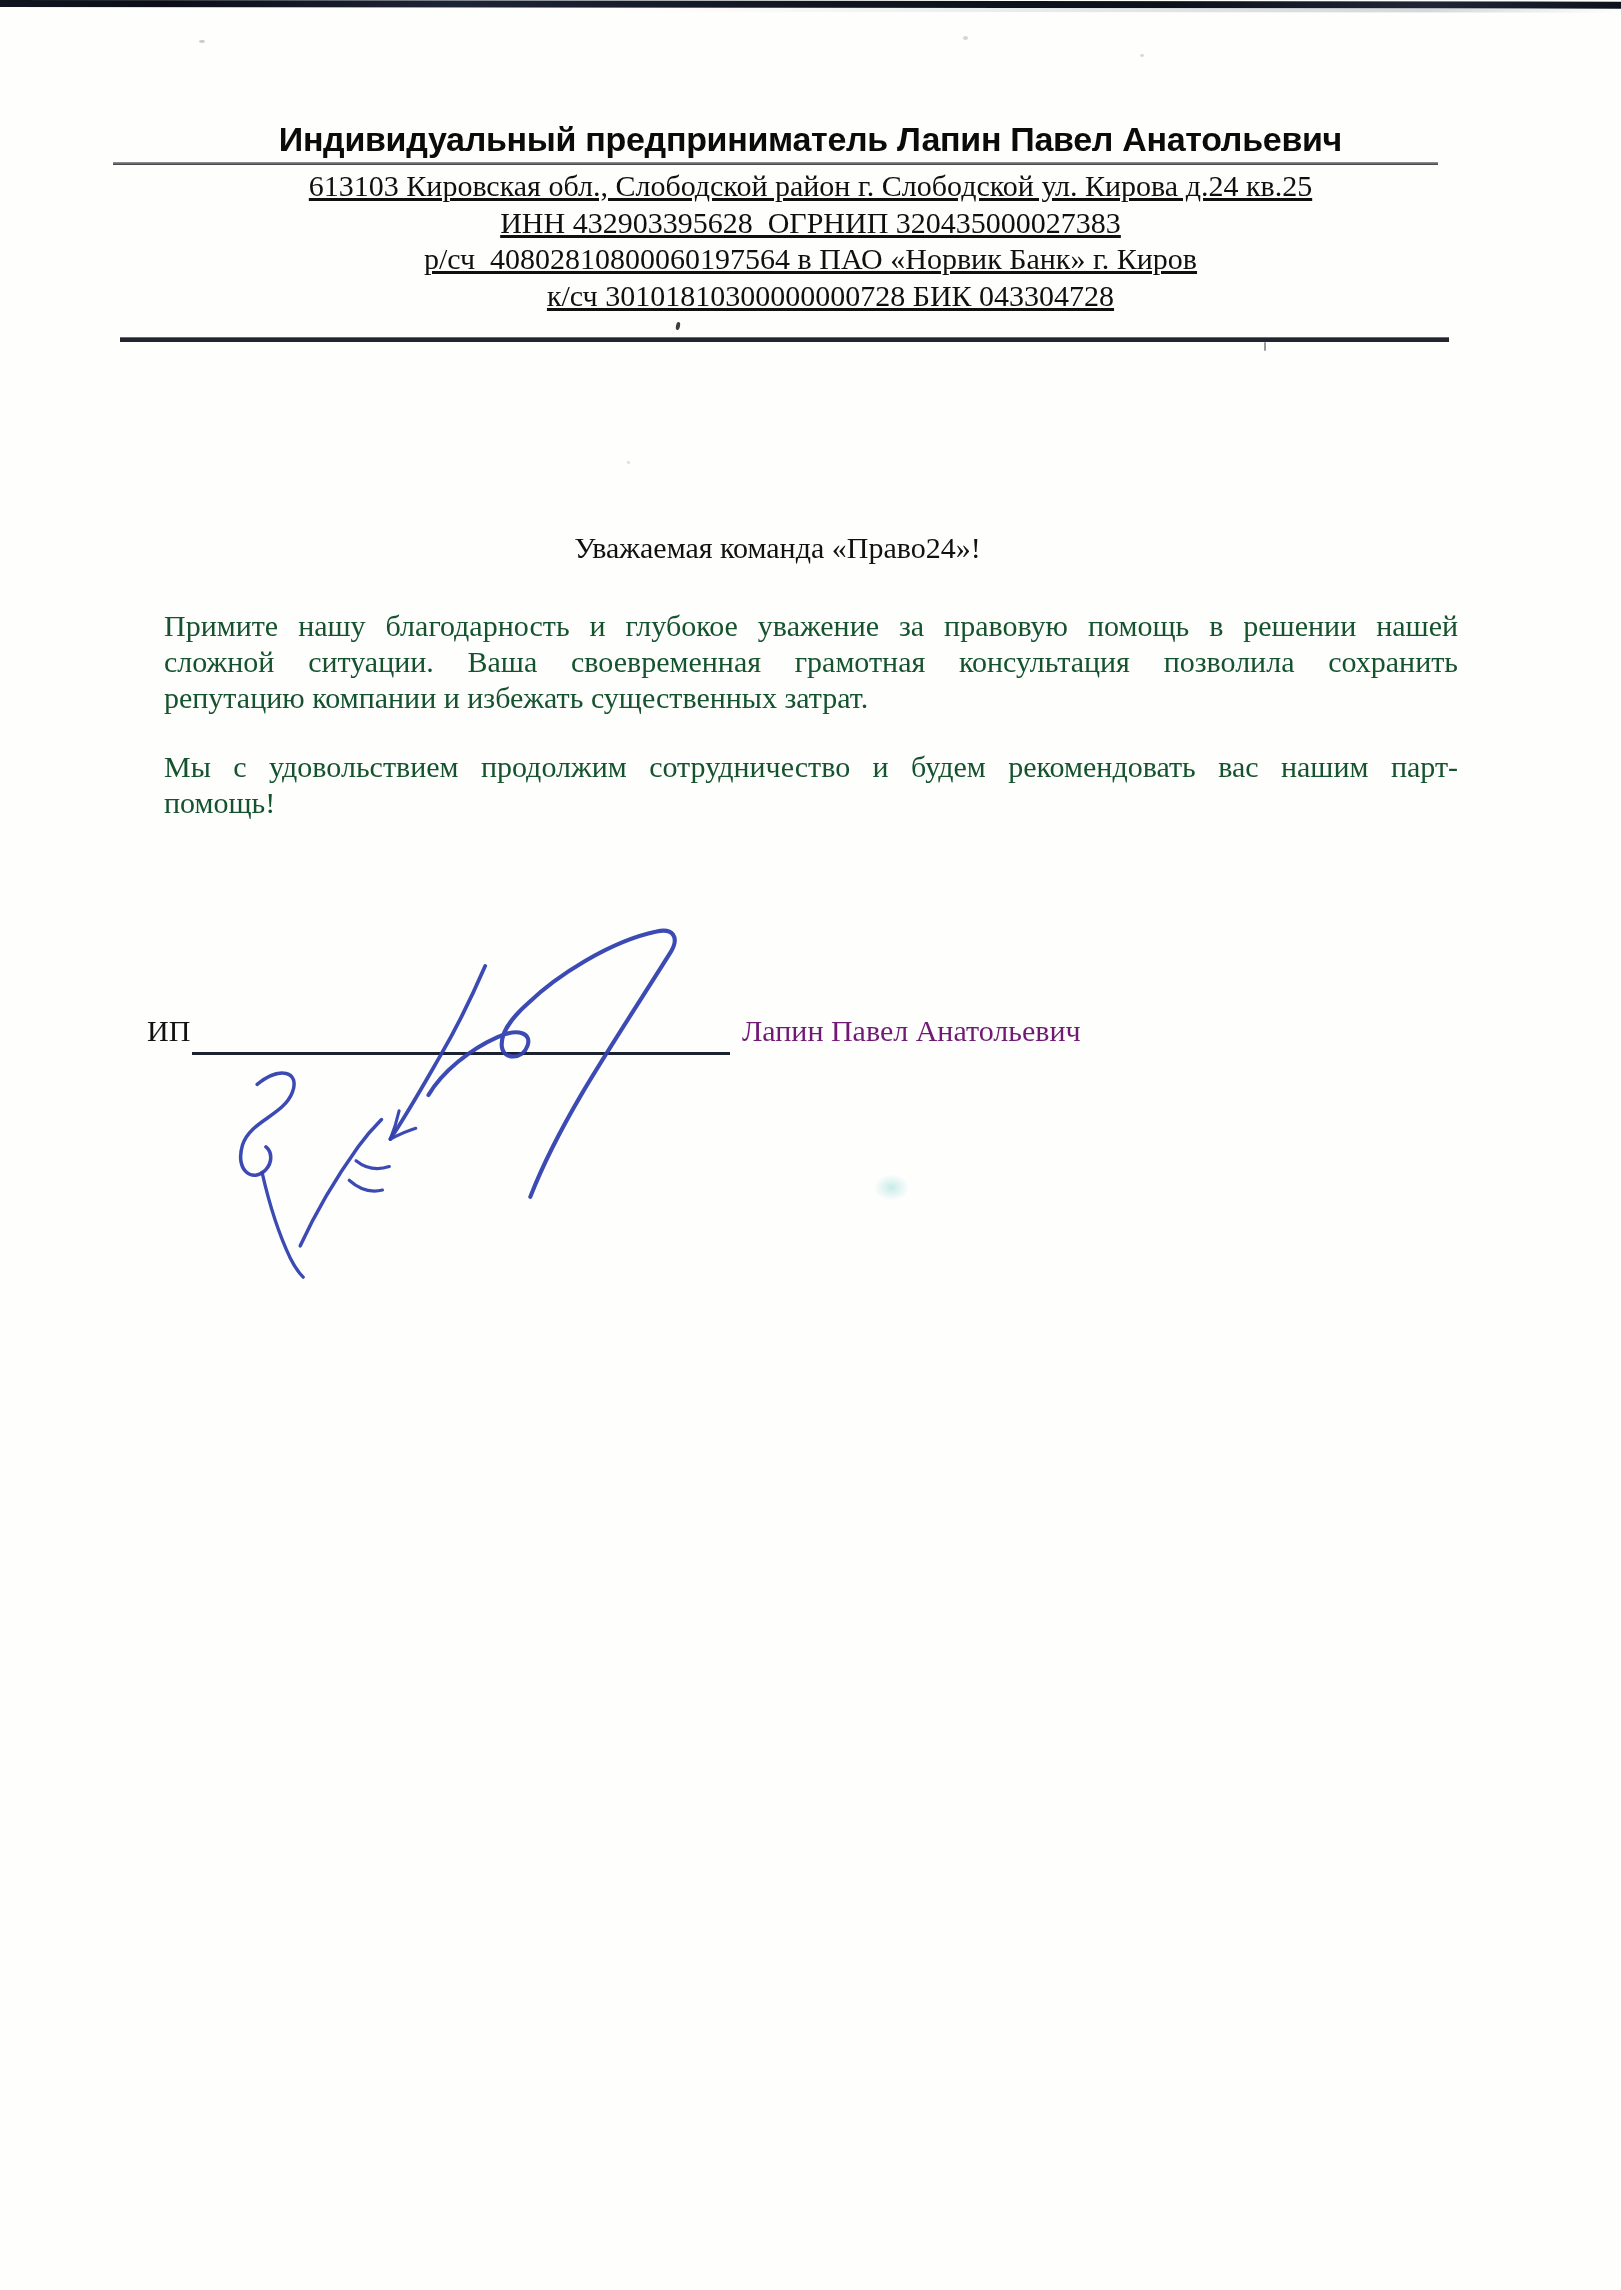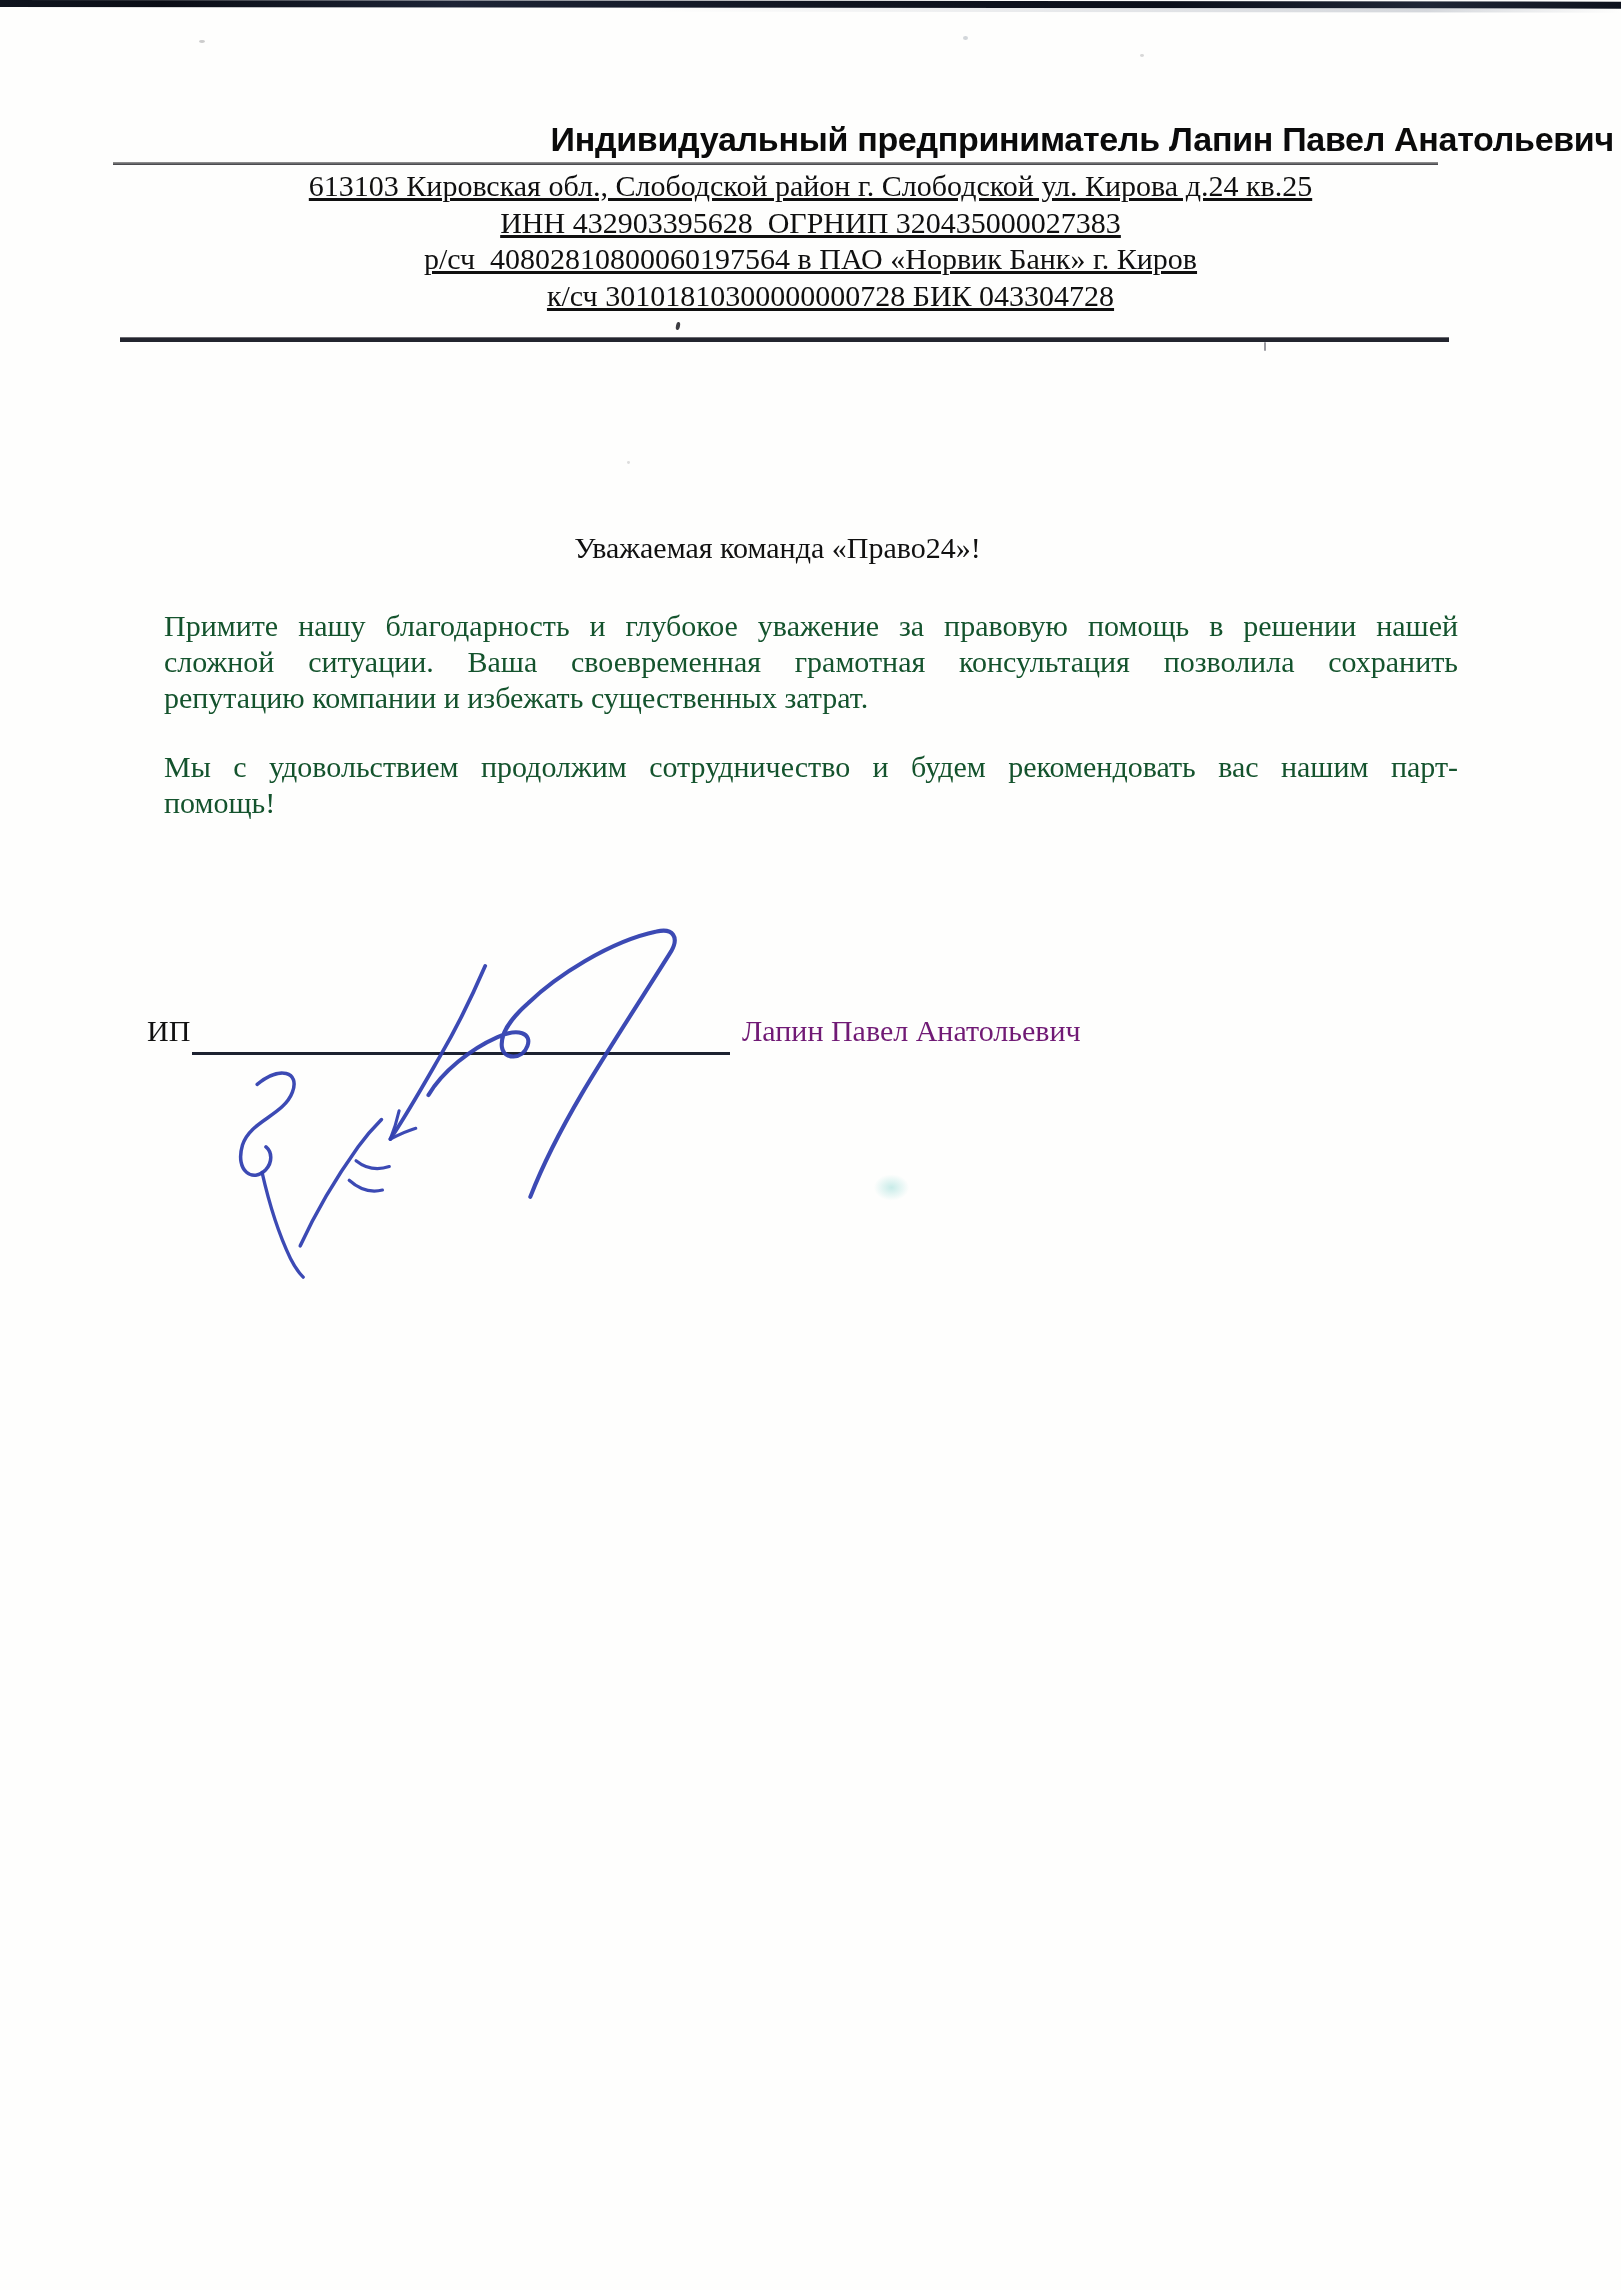--- a/index.html
+++ b/index.html
@@ -14,21 +14,21 @@
     background:linear-gradient(90deg,#10151f 0%,#0b0e16 10%,#1d2436 28%,#10141f 52%,#0c101b 72%,#1f2636 88%,#0e121d 100%);
     transform-origin:left top; transform:skewY(0.06deg);
   }
   .scan-top::after {
     content:""; position:absolute; top:6.9px; left:40%; width:60%; height:3.9px;
     background:linear-gradient(90deg,transparent 0%,#d4d7dc 55%,#c3c7ce 80%,transparent 100%);
     opacity:.7;
   }
   .title {
     position:absolute; top:120px; left:6.9px; width:1607px;
-    text-align:right; font-family:"Liberation Sans", sans-serif;
+    text-align:center; font-family:"Liberation Sans", sans-serif;
     font-weight:700; font-size:34px; letter-spacing:-0.3px; color:#0b0b0b;
     white-space:pre;
   }
   .rule-1 {
     position:absolute; top:162px; left:113px; width:1325px; height:2.9px;
     background:linear-gradient(#9a9a9a,#3c3c40);
   }
   .hdr-line {
     position:absolute; left:0; width:1621px; text-align:center;
     font-size:30px; line-height:36px; color:#101010; white-space:pre;text-decoration:underline;

